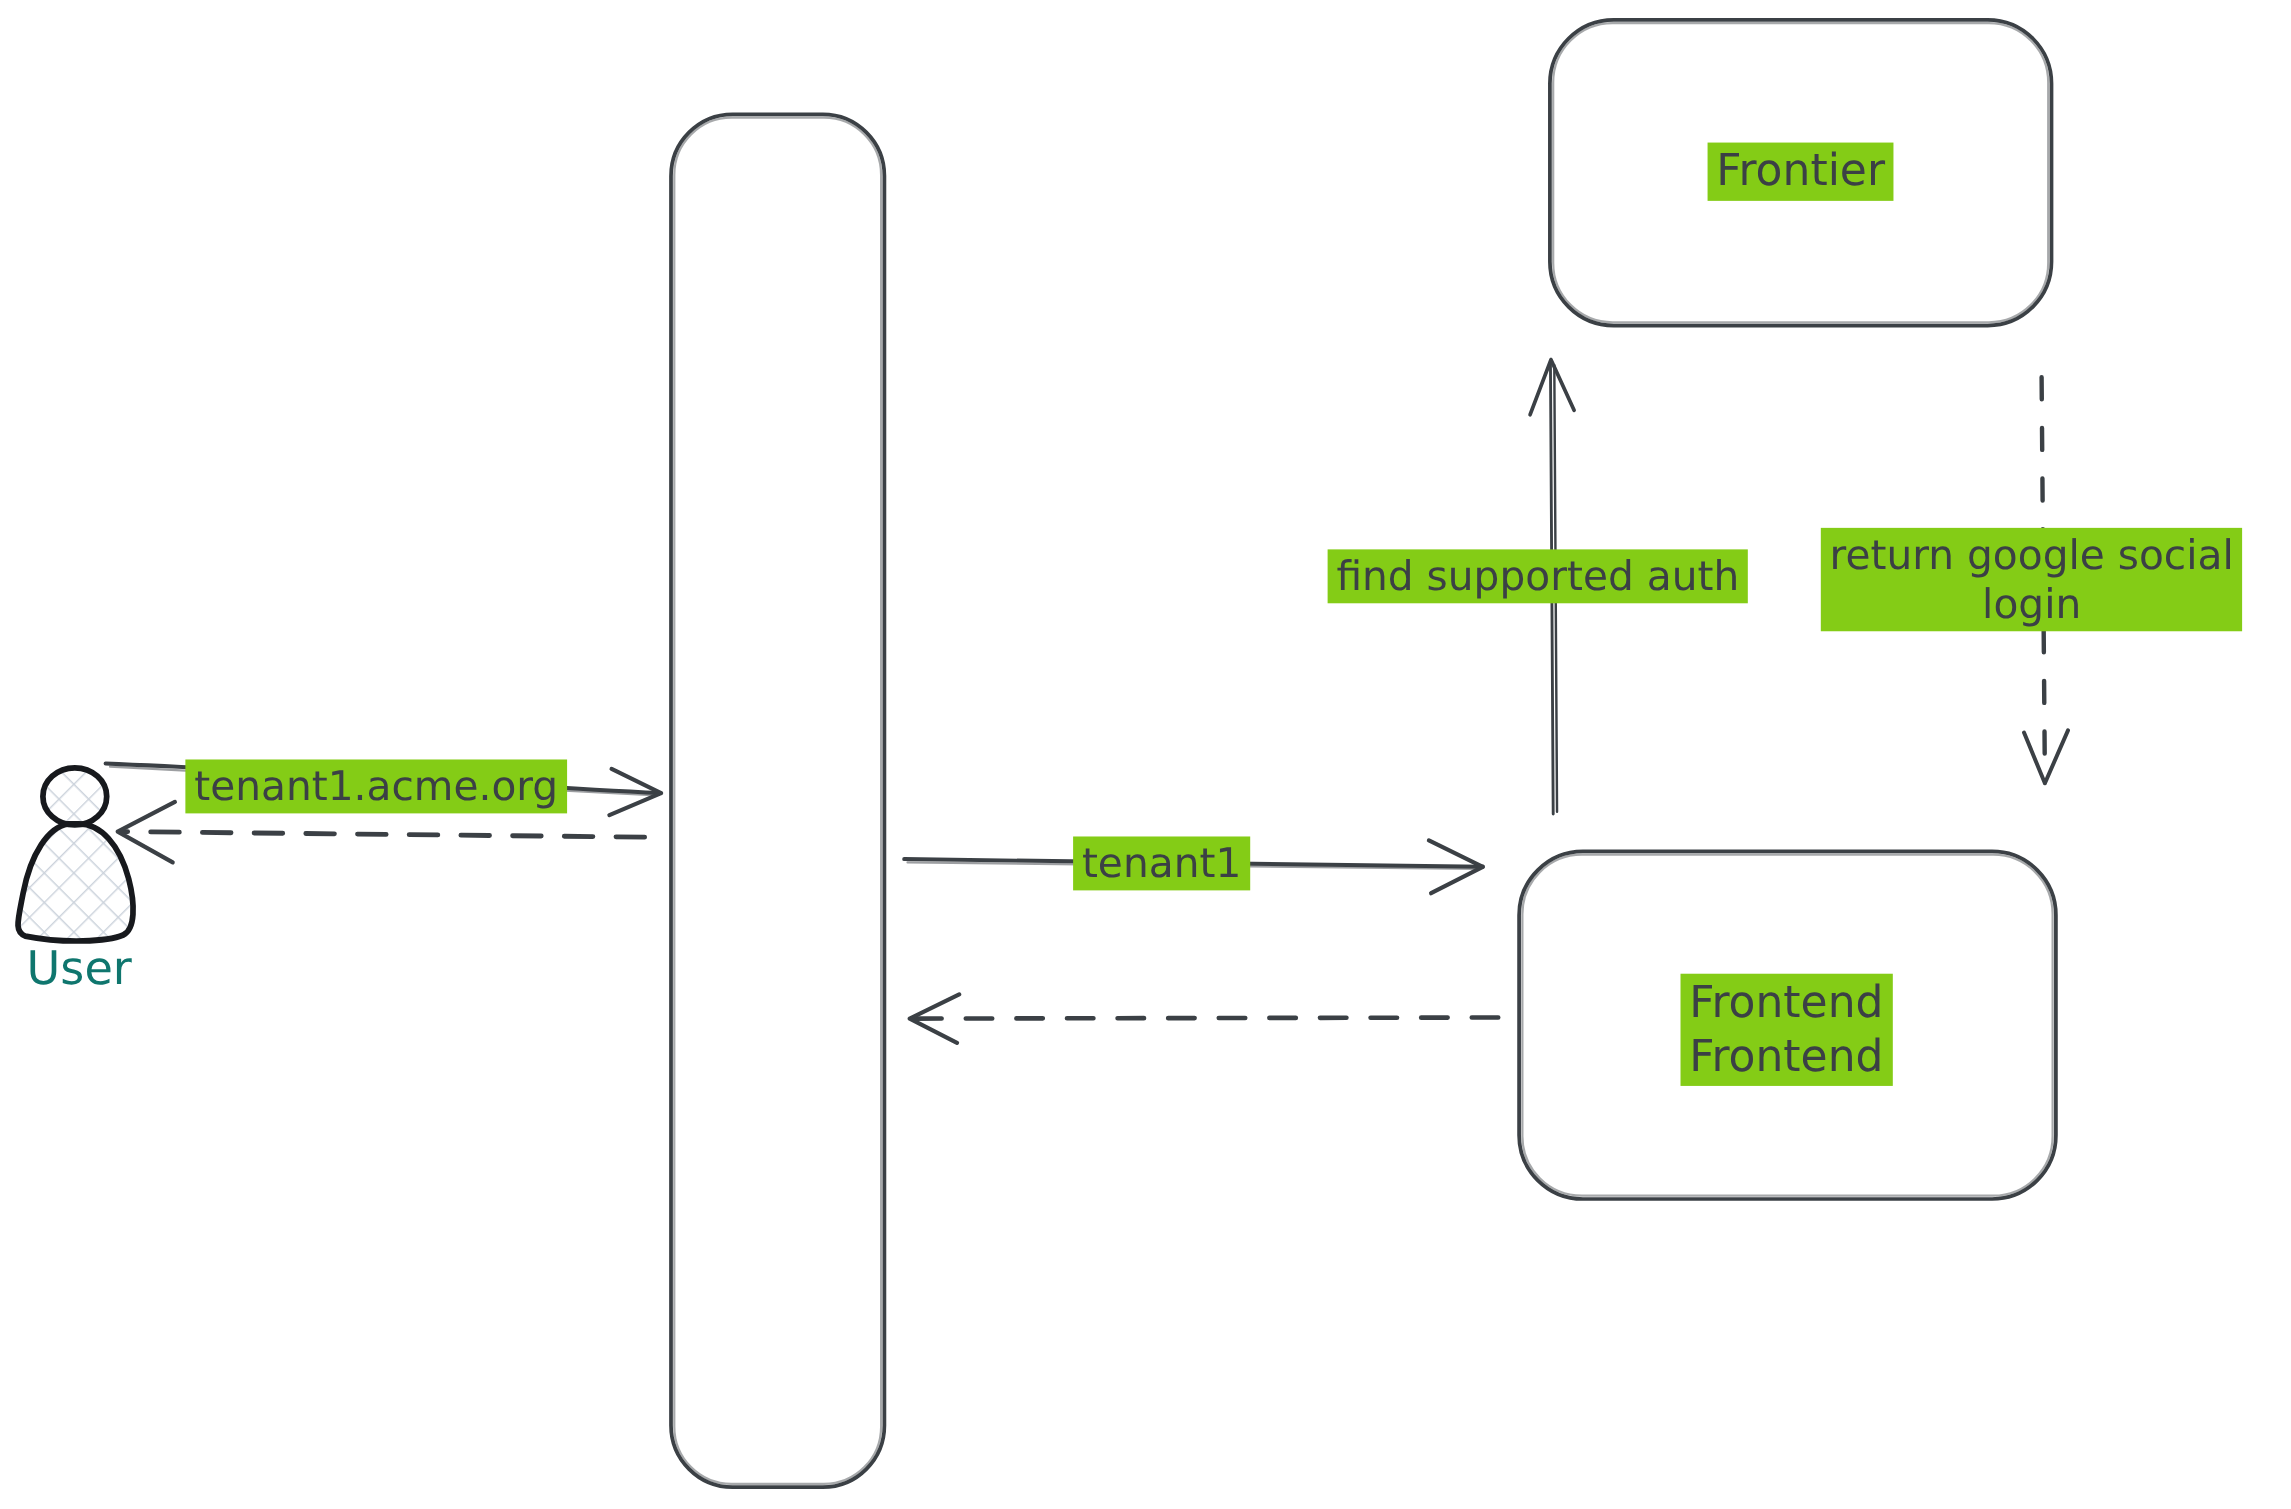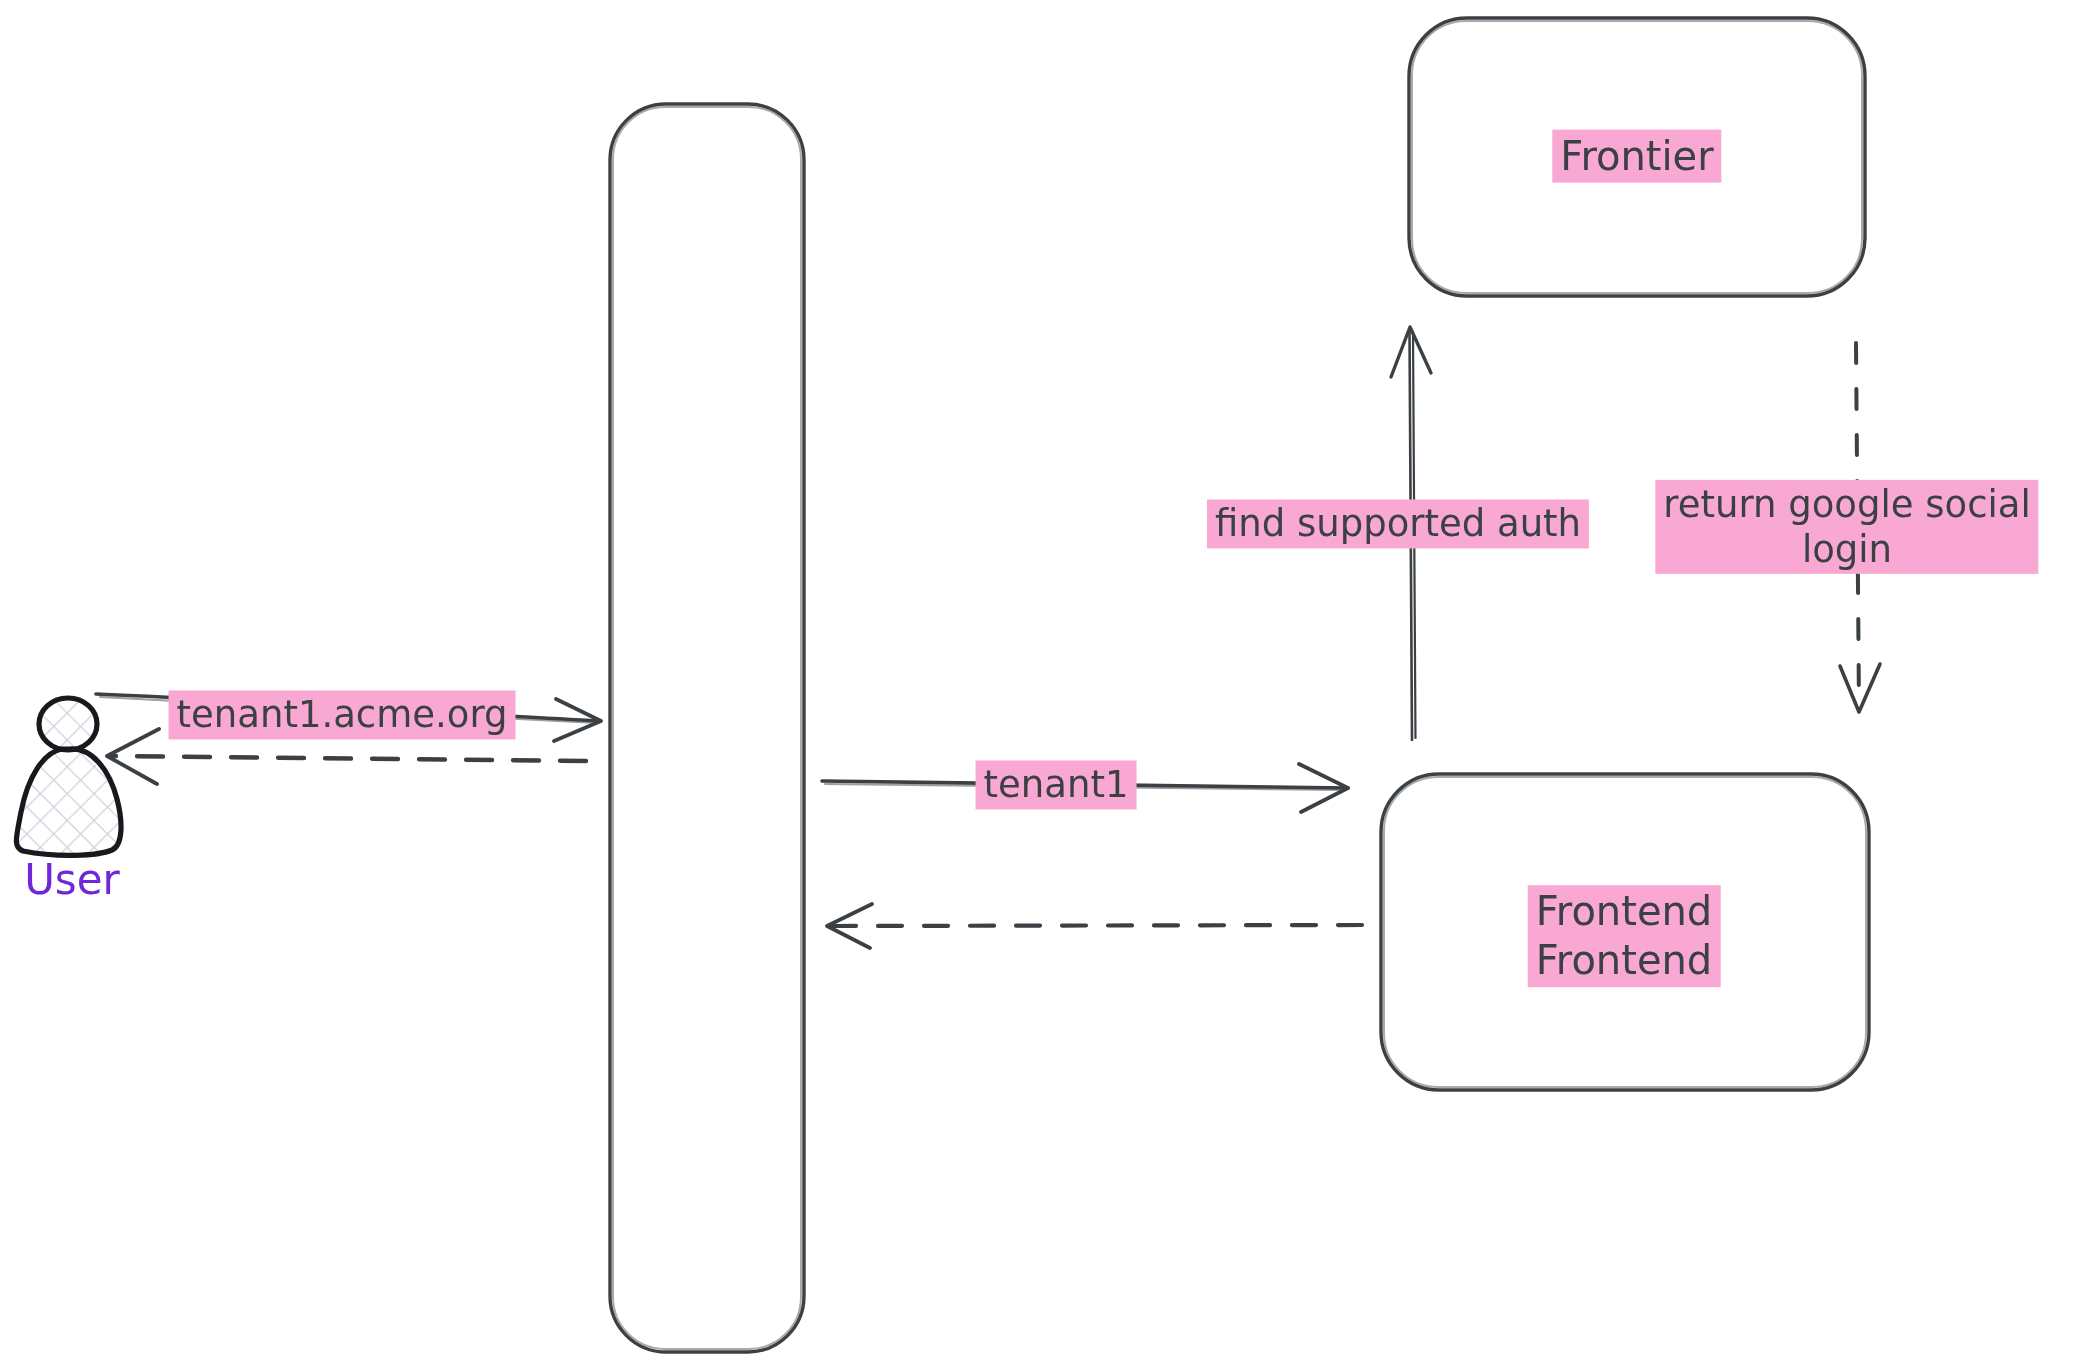--- a/index.html
+++ b/index.html
@@ -15,30 +15,30 @@
     font-family: "DejaVu Sans", sans-serif;
   }
   #canvas-svg {
     position: absolute;
     left: 0;
     top: 0;
   }
   .label {
     position: absolute;
     transform: translate(-50%, -50%);
-    background: #f9a8d4;
+    background: #84cc16;
     color: #3b4045;
     text-align: center;
     white-space: nowrap;
     line-height: 1.22;
     padding: 2px 8px;
   }
   .node-label { font-size: 40px; }
   .edge-label { font-size: 37px; }
-  .actor-label { font-size: 42px; color: #6d28d9; }
+  .actor-label { font-size: 42px; color: #0f766e; }
   .label .line { display: block; }
 </style>
 </head>
 <body>
 
 <div style="position:absolute;inset:0;">
 
   <svg id="canvas-svg" width="2083" height="1372" viewBox="0 0 2083 1372">
     <defs>
       <pattern id="hatch" width="19" height="19" patternUnits="userSpaceOnUse" patternTransform="rotate(45)">

